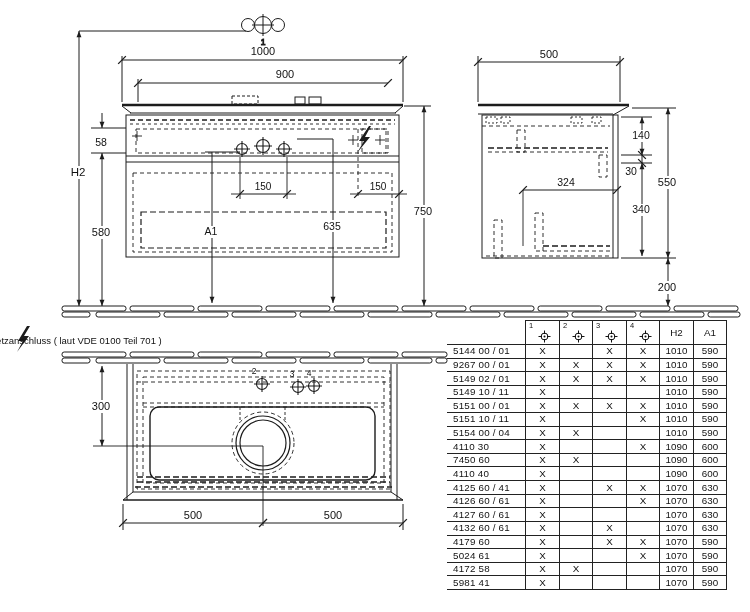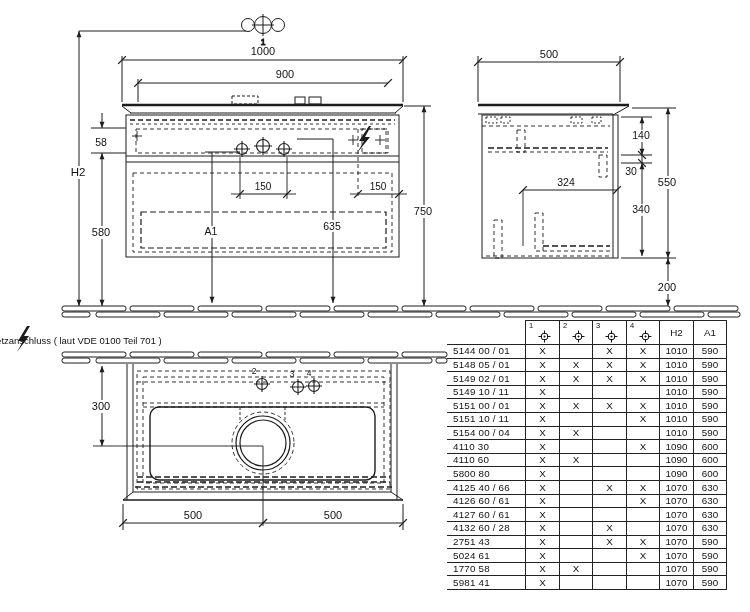--- a/index.html
+++ b/index.html
@@ -294,21 +294,21 @@
     </div>
     <div class="c bl bt">H2</div>
     <div class="c bl bt br">A1</div>
     <div class="c model">5144 00 / 01</div>
     <div class="c bl">X</div>
     <div class="c bl"></div>
     <div class="c bl">X</div>
     <div class="c bl">X</div>
     <div class="c bl">1010</div>
     <div class="c bl br">590</div>
-    <div class="c model">5148 05 / 01</div>
+    <div class="c model">9267 00 / 01</div>
     <div class="c bl">X</div>
     <div class="c bl">X</div>
     <div class="c bl">X</div>
     <div class="c bl">X</div>
     <div class="c bl">1010</div>
     <div class="c bl br">590</div>
     <div class="c model">5149 02 / 01</div>
     <div class="c bl">X</div>
     <div class="c bl">X</div>
     <div class="c bl">X</div>
@@ -343,77 +343,77 @@
     <div class="c bl"></div>
     <div class="c bl">1010</div>
     <div class="c bl br">590</div>
     <div class="c model">4110 30</div>
     <div class="c bl">X</div>
     <div class="c bl"></div>
     <div class="c bl"></div>
     <div class="c bl">X</div>
     <div class="c bl">1090</div>
     <div class="c bl br">600</div>
-    <div class="c model">4110 60</div>
+    <div class="c model">7450 60</div>
     <div class="c bl">X</div>
     <div class="c bl">X</div>
     <div class="c bl"></div>
     <div class="c bl"></div>
     <div class="c bl">1090</div>
     <div class="c bl br">600</div>
-    <div class="c model">5800 80</div>
+    <div class="c model">4110 40</div>
     <div class="c bl">X</div>
     <div class="c bl"></div>
     <div class="c bl"></div>
     <div class="c bl"></div>
     <div class="c bl">1090</div>
     <div class="c bl br">600</div>
-    <div class="c model">4125 40 / 66</div>
+    <div class="c model">4125 60 / 41</div>
     <div class="c bl">X</div>
     <div class="c bl"></div>
     <div class="c bl">X</div>
     <div class="c bl">X</div>
     <div class="c bl">1070</div>
     <div class="c bl br">630</div>
     <div class="c model">4126 60 / 61</div>
     <div class="c bl">X</div>
     <div class="c bl"></div>
     <div class="c bl"></div>
     <div class="c bl">X</div>
     <div class="c bl">1070</div>
     <div class="c bl br">630</div>
     <div class="c model">4127 60 / 61</div>
     <div class="c bl">X</div>
     <div class="c bl"></div>
     <div class="c bl"></div>
     <div class="c bl"></div>
     <div class="c bl">1070</div>
     <div class="c bl br">630</div>
-    <div class="c model">4132 60 / 28</div>
+    <div class="c model">4132 60 / 61</div>
     <div class="c bl">X</div>
     <div class="c bl"></div>
     <div class="c bl">X</div>
     <div class="c bl"></div>
     <div class="c bl">1070</div>
     <div class="c bl br">630</div>
-    <div class="c model">2751 43</div>
+    <div class="c model">4179 60</div>
     <div class="c bl">X</div>
     <div class="c bl"></div>
     <div class="c bl">X</div>
     <div class="c bl">X</div>
     <div class="c bl">1070</div>
     <div class="c bl br">590</div>
     <div class="c model">5024 61</div>
     <div class="c bl">X</div>
     <div class="c bl"></div>
     <div class="c bl"></div>
     <div class="c bl">X</div>
     <div class="c bl">1070</div>
     <div class="c bl br">590</div>
-    <div class="c model">1770 58</div>
+    <div class="c model">4172 58</div>
     <div class="c bl">X</div>
     <div class="c bl">X</div>
     <div class="c bl"></div>
     <div class="c bl"></div>
     <div class="c bl">1070</div>
     <div class="c bl br">590</div>
     <div class="c model">5981 41</div>
     <div class="c bl">X</div>
     <div class="c bl"></div>
     <div class="c bl"></div>

